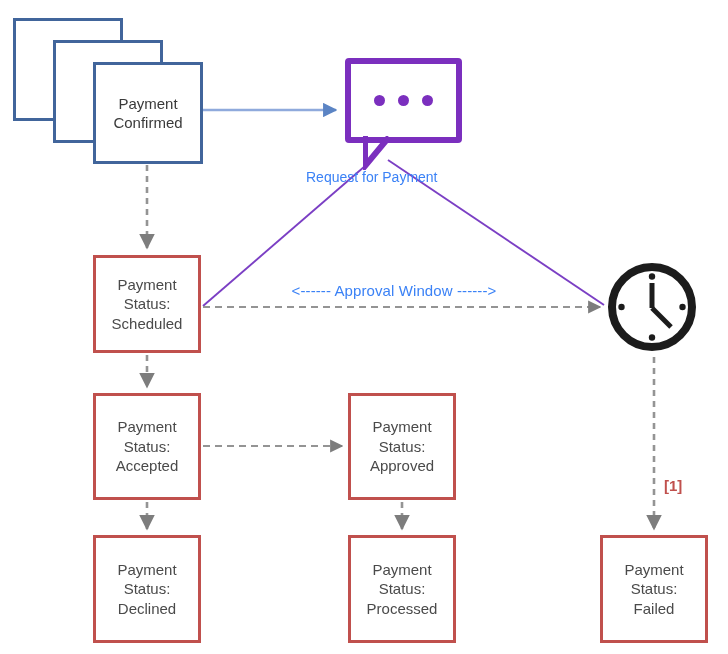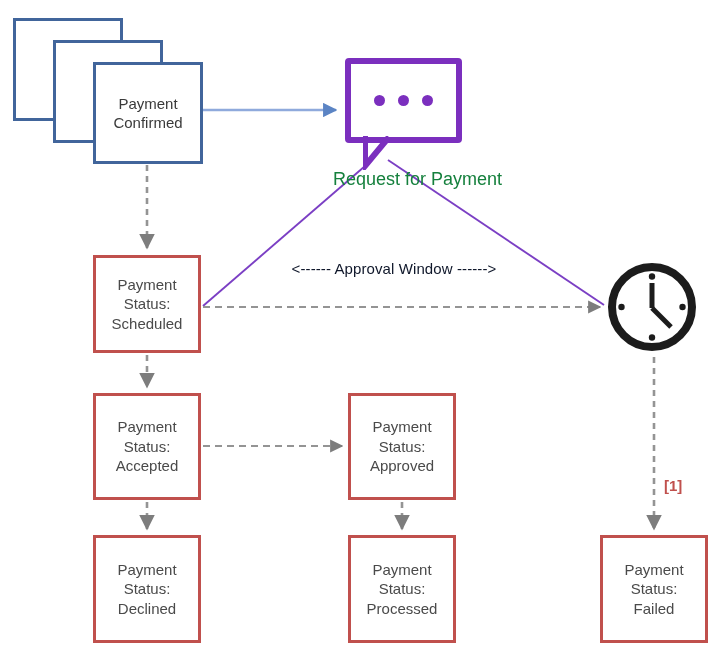--- a/index.html
+++ b/index.html
@@ -101,33 +101,33 @@
   .clock {
     position: absolute;
     left: 606px; top: 261px;
     width: 92px; height: 92px;
     z-index: 6;
   }
 
   
   .label {
     position: absolute;
-    color: #15803d;
-    font-size: 18px;
+    color: #3b82f6;
+    font-size: 14px;
     line-height: 1.32;
-    text-align: right;
+    text-align: left;
     white-space: pre-line;
     z-index: 7;
   }
   .lbl-request { left: 306px; top: 168px; width: 196px; }
   .lbl-eod     { left: 577px; top: 203px; width: 150px; }
   .lbl-approval {
     position: absolute;
-    left: 252px; top: 260px; width: 284px;
-    color: #0f172a;
+    left: 252px; top: 282px; width: 284px;
+    color: #3b82f6;
     font-size: 15px;
     text-align: center;
     letter-spacing: 0.1px;
     z-index: 7;
   }
   .lbl-footnote {
     position: absolute;
     left: 664px; top: 477px;
     color: #C0504D;
     font-size: 15px;

